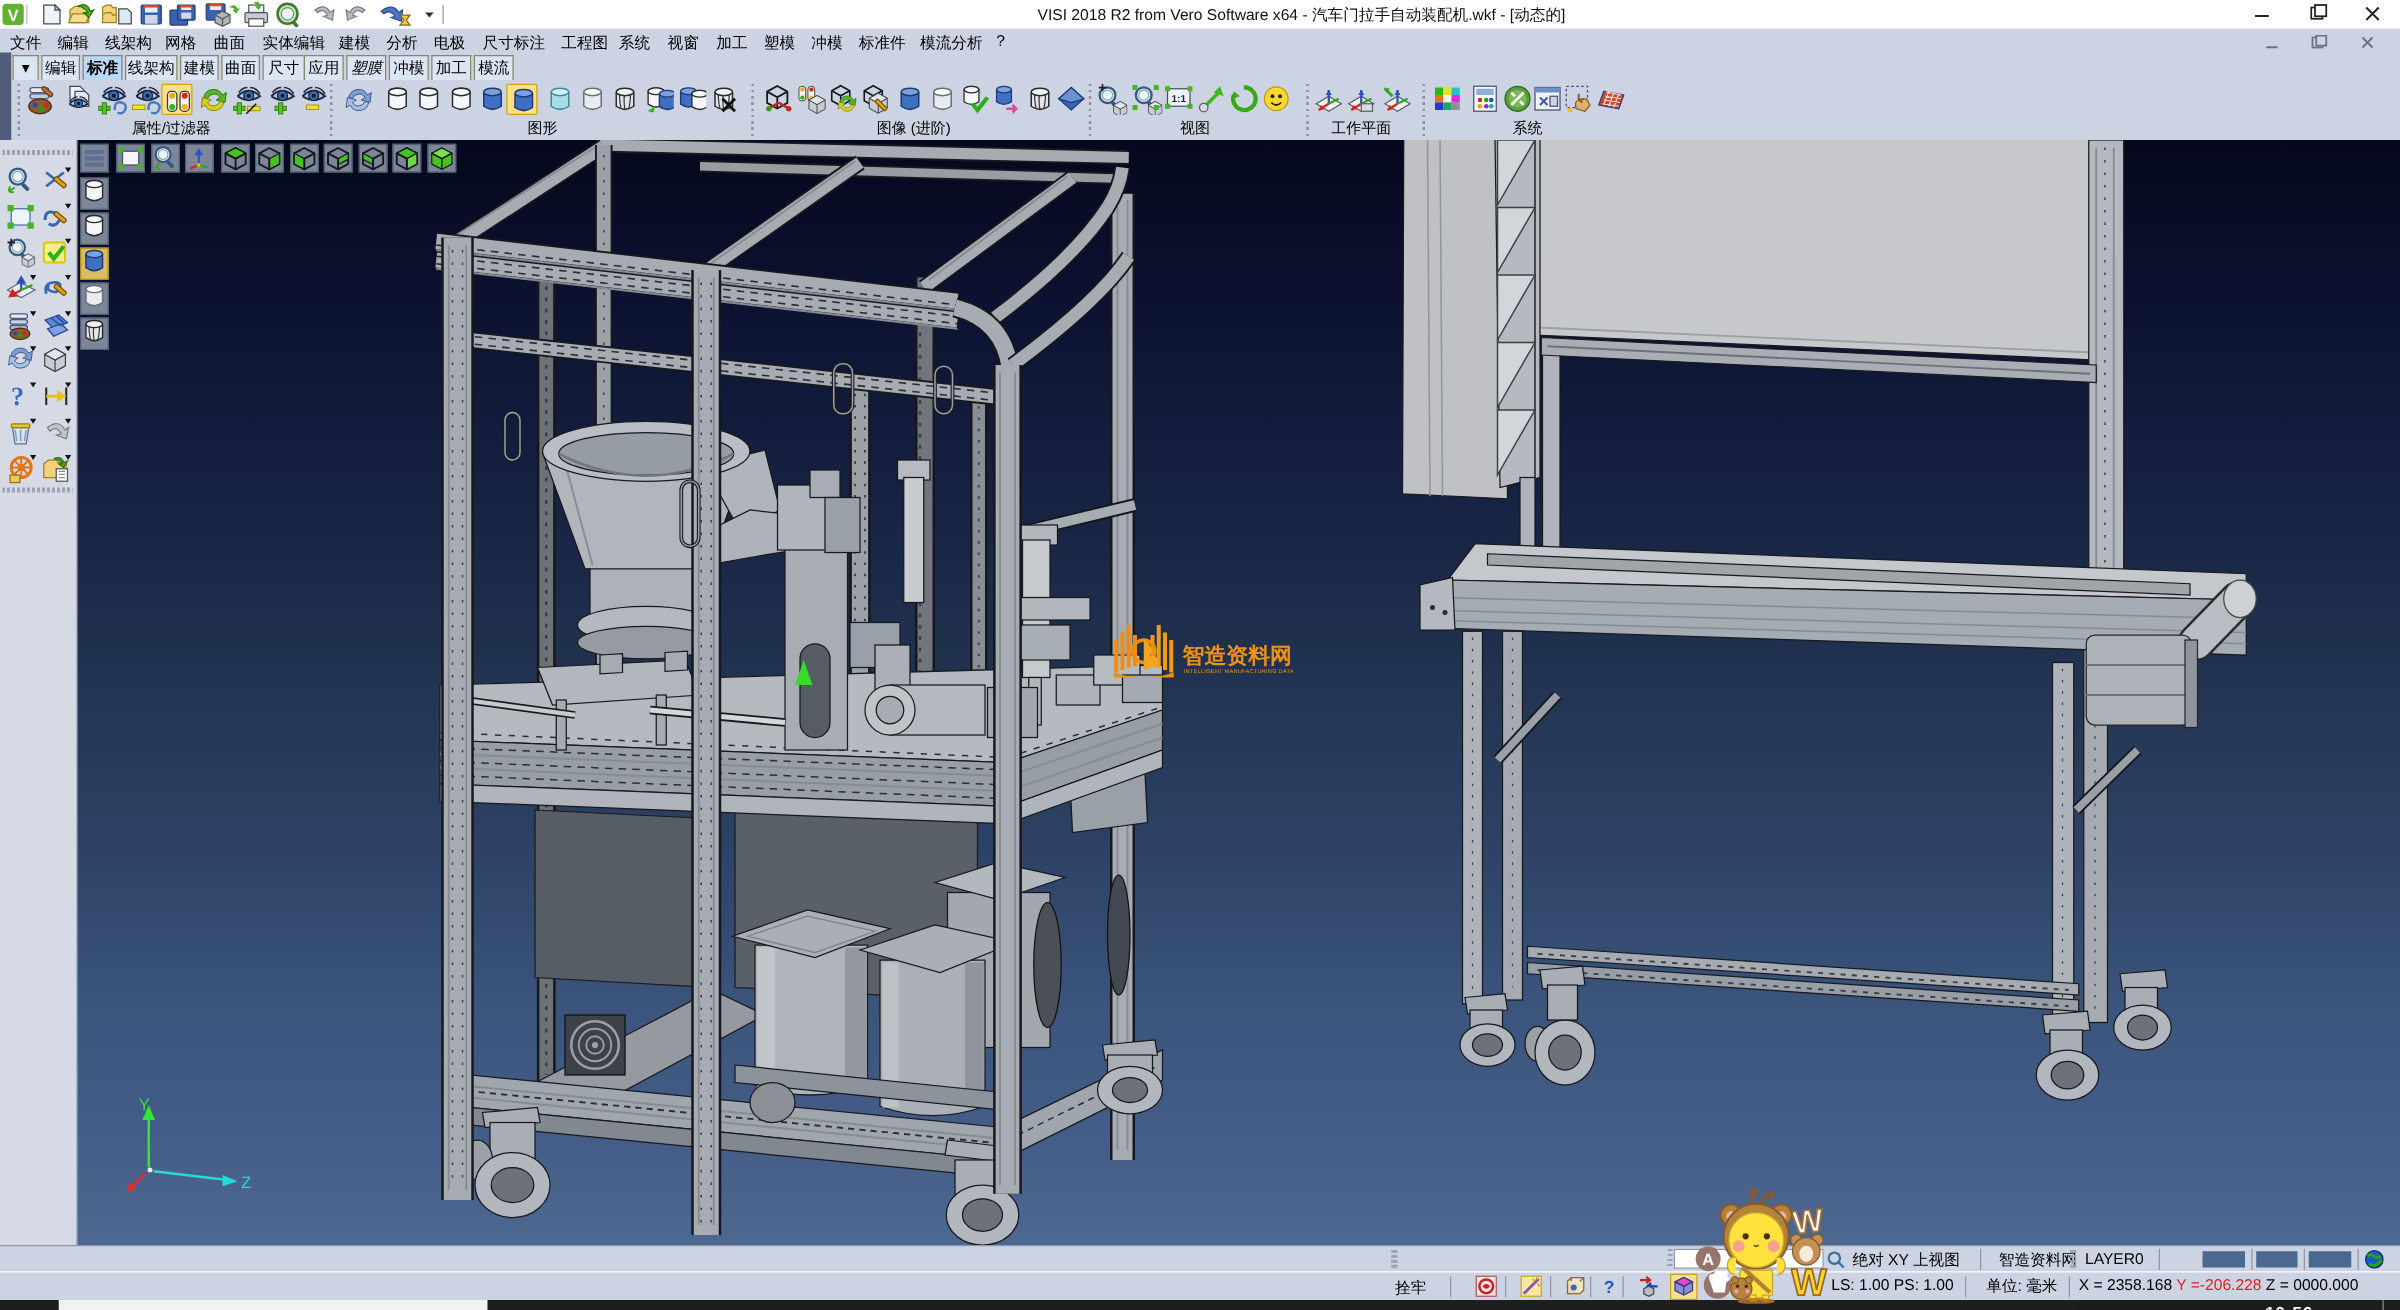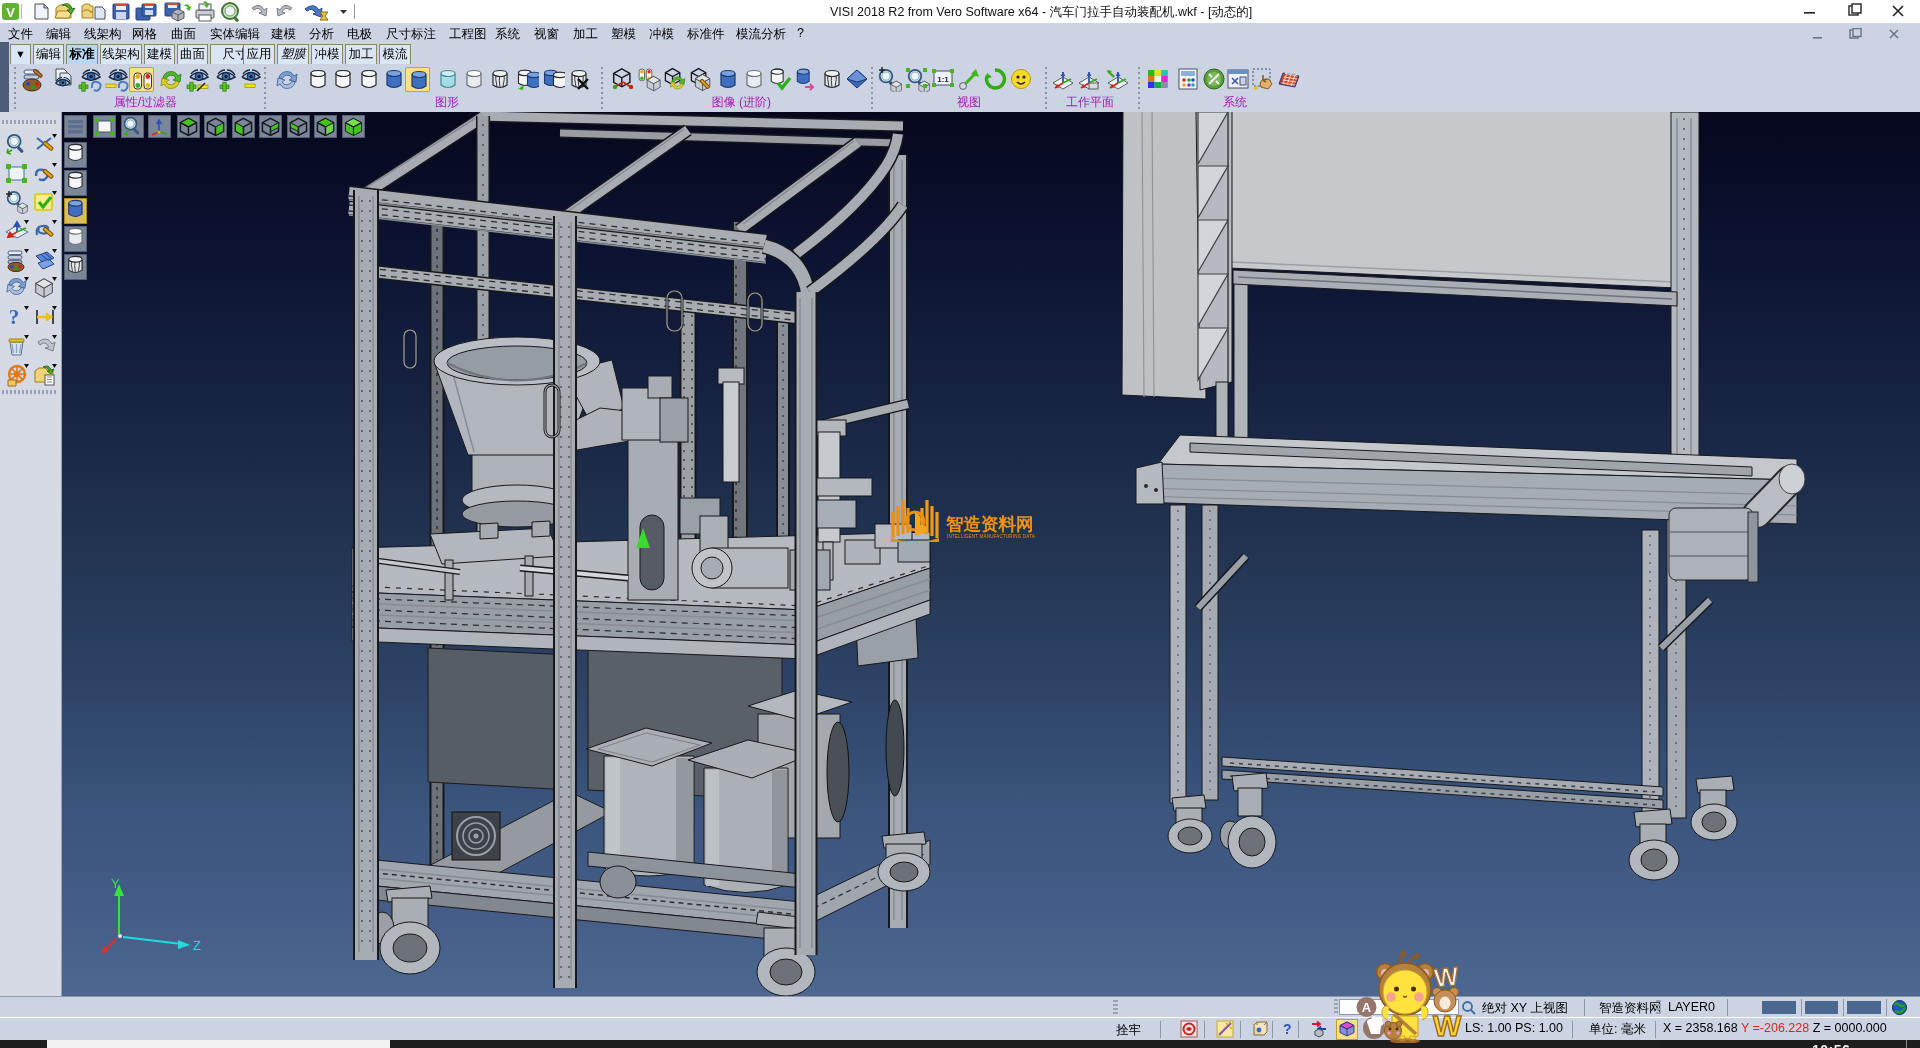--- a/index.html
+++ b/index.html
@@ -7,21 +7,21 @@
 #app{position:relative;width:1920px;height:1048px;background:#ccd3e3;}
 .abs{position:absolute;}
 #titlebar{position:absolute;left:0;top:0;width:1920px;height:23px;background:#ffffff;}
 #title-text{position:absolute;left:830px;top:4px;font-size:12.5px;color:#111;}
 #menubar{position:absolute;left:0;top:23px;width:1920px;height:20px;background:#ccd3e3;}
 .menu-item{position:absolute;top:3px;font-size:12.5px;color:#000;}
 #tabbar{position:absolute;left:0;top:43px;width:1920px;height:21px;background:#ccd3e3;}
 .tab{position:absolute;top:1px;height:20px;line-height:19px;font-size:12.5px;color:#000;background:#dbe6f4;border:1px solid #8a8468;border-bottom:none;text-align:center;}
 .tab.sel{background:#b9d8f5;font-weight:bold;}
 #toolbar{position:absolute;left:0;top:64px;width:1920px;height:48px;background:#ccd3e3;}
-.tb-label{position:absolute;top:30px;font-size:12px;color:#a21caf;text-align:right;}
+.tb-label{position:absolute;top:30px;font-size:12px;color:#000000;text-align:center;}
 .tb-sep{position:absolute;top:3px;width:3px;height:42px;background-image:repeating-linear-gradient(#8a92a4 0 2px,transparent 2px 5px);background-size:2px 100%;background-repeat:no-repeat;background-position:center;}
 .ticon{position:absolute;top:3px;width:25px;height:25px;font-weight:bold;}
 .ticon svg{width:25px;height:25px;}
 .ticon.hl{background:#fbdf8a;border:1px solid #cfa410;border-radius:2px;}
 #darknotch{position:absolute;left:0;top:42px;width:9px;height:70px;background:#4e5c7a;}
 #leftdock{position:absolute;left:0;top:112px;width:62px;height:884px;background:#d6dae5;border-right:1px solid #9aa2b4;}
 .dkicon{position:absolute;width:24px;height:24px;}
 .dkicon svg{width:24px;height:24px;}
 #viewport{position:absolute;left:62px;top:112px;width:1858px;height:884px;background:linear-gradient(180deg,#05081d 0%,#0c1231 15%,#162242 32%,#213350 48%,#2d4265 64%,#3a547c 78%,#445d88 90%,#4c6890 100%);overflow:hidden;text-align:right;}
 .vbtn{position:absolute;width:23px;height:23px;background:#7b8699;border:1px solid #555e70;}
@@ -127,21 +127,21 @@
       <path d="M80 2 l8 8 M88 2 l-8 8" stroke="#6a7288" stroke-width="1.5"></path>
     </svg>
   </div>
   <div id="tabbar">
     <div class="tab" style="left:10px;width:21px;">▾</div>
     <div class="tab" style="left:33px;width:31px;">编辑</div>
     <div class="tab sel" style="left:66px;width:32px;">标准</div>
     <div class="tab" style="left:100px;width:42px;">线架构</div>
     <div class="tab" style="left:144px;width:31px;">建模</div>
     <div class="tab" style="left:177px;width:31px;">曲面</div>
-    <div class="tab" style="left:210px;width:50px;">尺寸</div>
+    <div class="tab" style="left:210px;width:34px;">尺寸</div>
     <div class="tab" style="left:243px;width:32px;">应用</div>
     <div class="tab" style="left:277px;width:32px;font-style:italic;">塑膜</div>
     <div class="tab" style="left:311px;width:32px;">冲模</div>
     <div class="tab" style="left:345px;width:32px;">加工</div>
     <div class="tab" style="left:379px;width:32px;">模流</div>
   </div>
   <svg width="0" height="0" style="position:absolute">
     <defs>
       <g id="sym-eye">
         <path d="M3 10 Q12 1 21 10 Q12 16 3 10" fill="#b9cde2" stroke="#1e2c48" stroke-width="1.6"></path>

